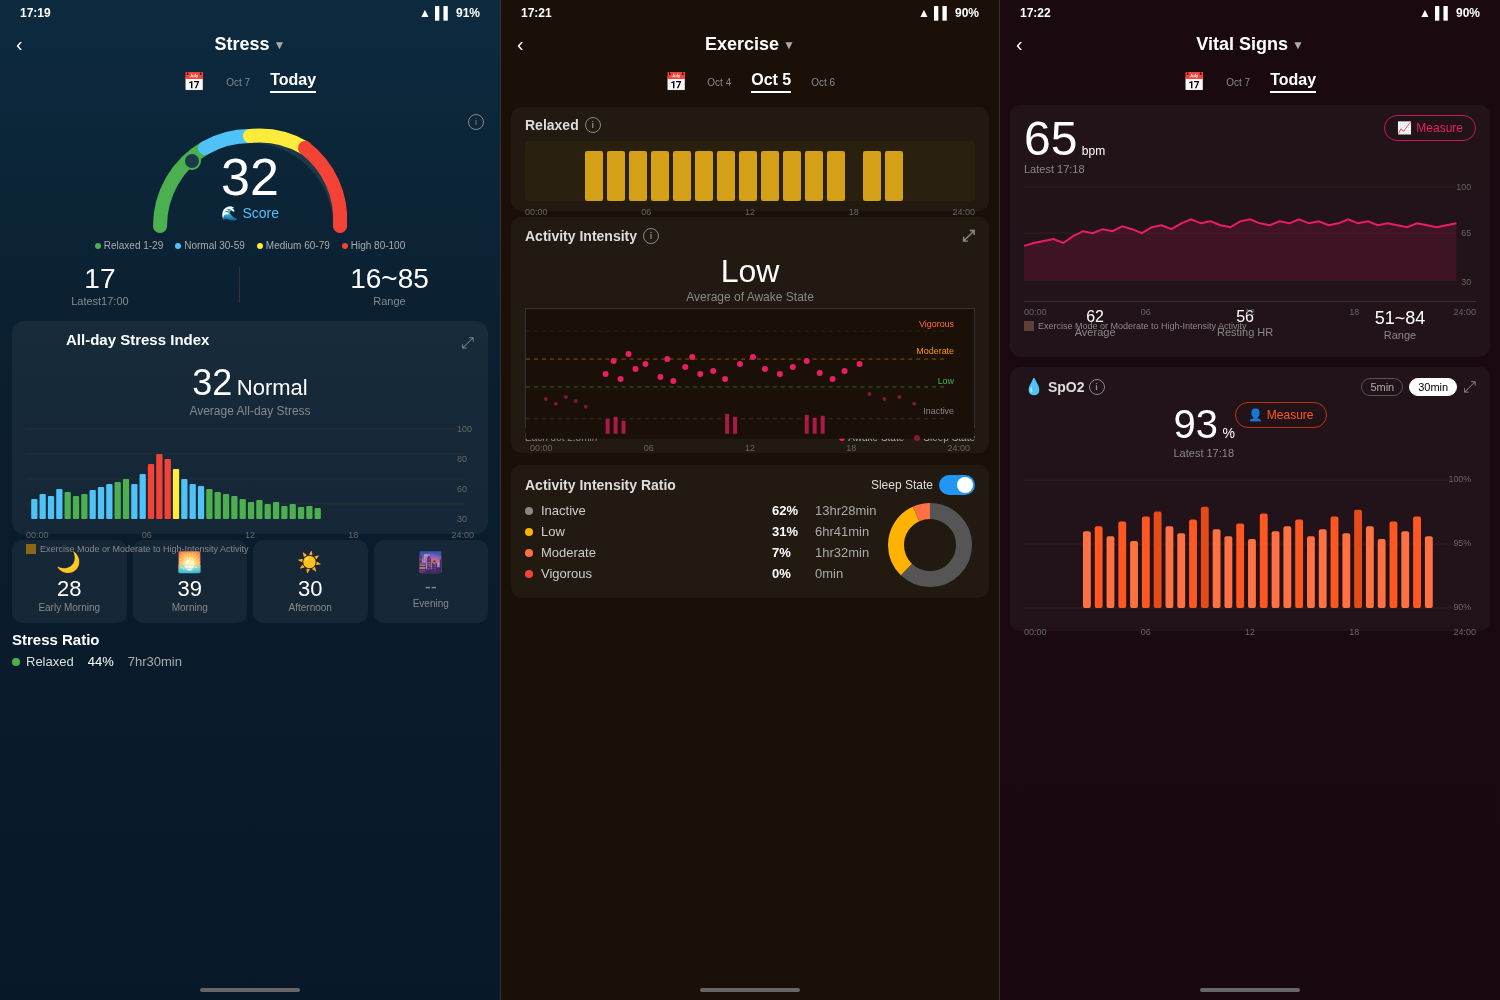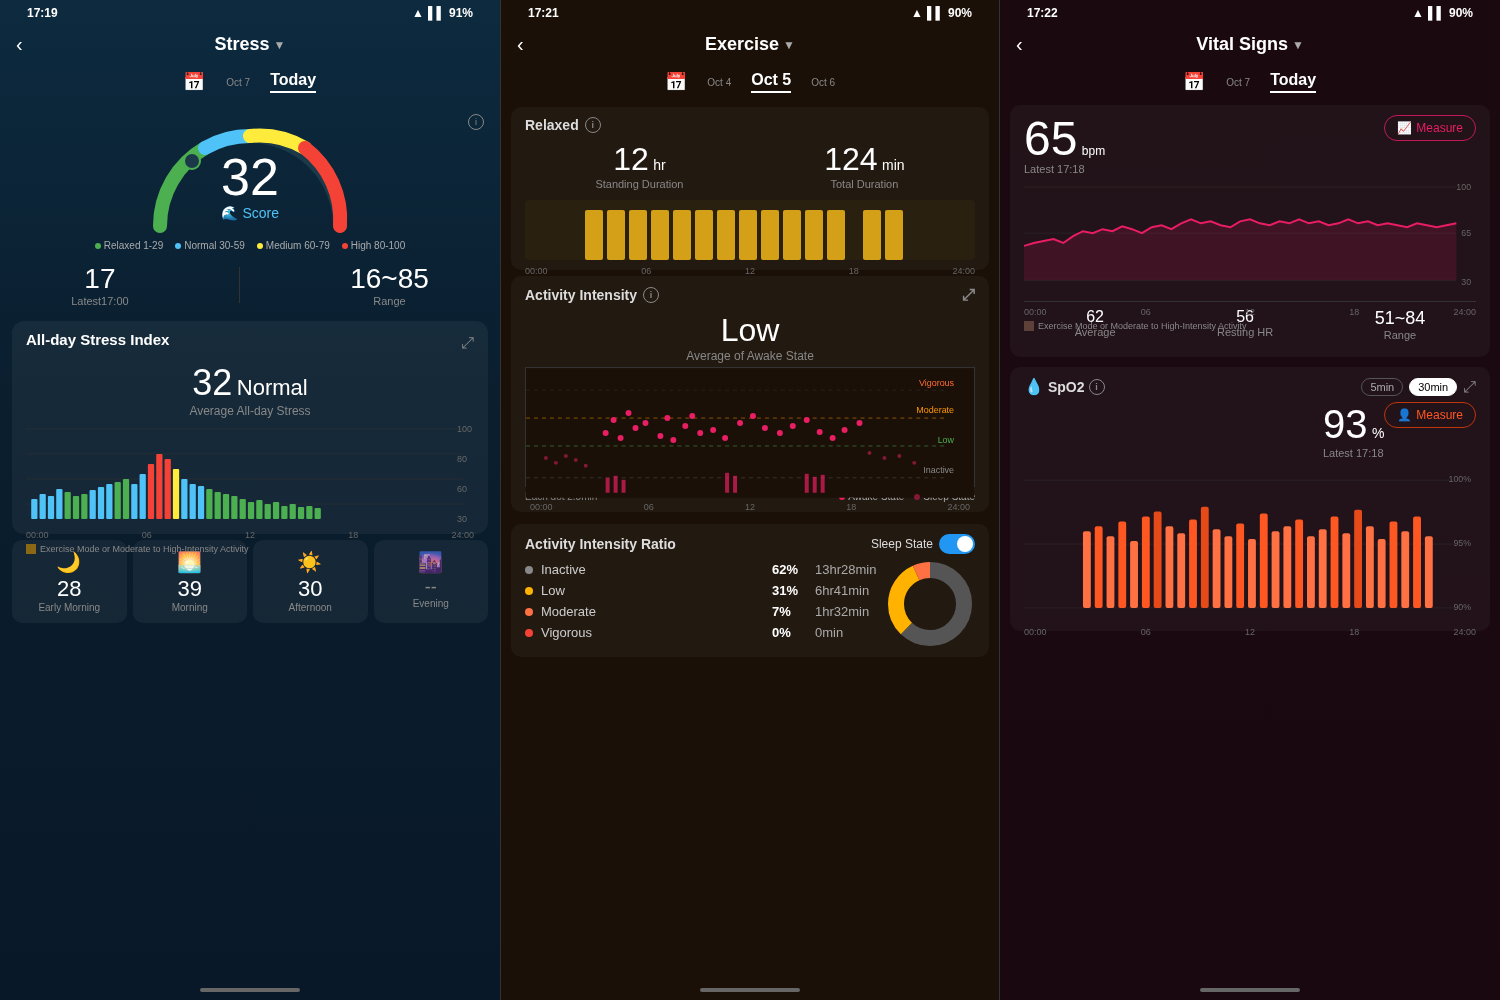--- a/index.html
+++ b/index.html
@@ -37,21 +37,21 @@
     
     .panel-3 {
       background: linear-gradient(180deg, #1a0a10 0%, #1a0810 100%);
     }
 
     
     .status-bar {
       display: flex;
       justify-content: space-between;
       align-items: center;
-      padding: 6px 27px;
+      padding: 6px 20px;
       font-size: 12px;
       color: #fff;
       font-weight: 600;
       flex-shrink: 0;
     }
     .status-right {
       display: flex;
       align-items: center;
       gap: 4px;
     }
@@ -215,20 +215,21 @@
       background: rgba(255,255,255,0.05);
       border-radius: 12px;
       padding: 10px 14px;
       flex-shrink: 0;
     }
     .section-title {
       color: #fff;
       font-size: 15px;
       font-weight: 600;
       margin-bottom: 6px;
+      margin-left: 40px;
     }
     .section-title-row {
       display: flex;
       align-items: center;
       justify-content: space-between;
       margin-bottom: 8px;
     }
     .expand-btn {
       color: #888;
       font-size: 16px;
@@ -817,20 +818,29 @@
       <div class="time-block-number">30</div>
       <div class="time-block-label">Afternoon</div>
     </div>
     <div class="time-block">
       <div class="time-block-icon">🌆</div>
       <div class="time-block-number time-block-dash">--</div>
       <div class="time-block-label">Evening</div>
     </div>
   </div>
 
+  <div class="stress-ratio-section">
+    <div class="stress-ratio-title">Stress Ratio</div>
+    <div class="stress-ratio-item">
+      <div class="ratio-dot" style="background:#4caf50;"></div>
+      <span>Relaxed</span>
+      <span style="margin-left:8px; color:#fff;">44%</span>
+      <span style="margin-left:8px; color:#aaa;">7hr30min</span>
+    </div>
+  </div>
 
   <div class="home-indicator">
     <div class="home-bar"></div>
   </div>
 </div>
 
 <div class="panel panel-2">
 
   <div class="status-bar">
     <span>17:21</span>
@@ -853,32 +863,20 @@
     <span style="color:#aaa; font-size:18px;">📅</span>
     <span class="date-other">Oct 4</span>
     <span class="date-current">Oct 5</span>
     <span class="date-other">Oct 6</span>
   </div>
 
   <div class="activity-section">
     <div class="activity-section-title">
       <span>Relaxed</span>
       <span class="info-icon">i</span>
-    </div>
-    <div class="standing-stats">
-      <div class="standing-stat">
-        <span class="standing-num">12</span>
-        <span class="standing-unit">hr</span>
-        <div class="standing-lbl">Standing Duration</div>
-      </div>
-      <div class="standing-stat">
-        <span class="standing-num">124</span>
-        <span class="standing-unit">min</span>
-        <div class="standing-lbl">Total Duration</div>
-      </div>
     </div>
 
     <div class="standing-chart">
       <svg width="100%" height="60" viewBox="0 0 450 60">
         <rect x="0" y="0" width="450" height="60" fill="#2a2010" rx="4"></rect>
 
         <rect x="60" y="10" width="18" height="50" fill="#d4a017" rx="2"></rect>
         <rect x="82" y="10" width="18" height="50" fill="#d4a017" rx="2"></rect>
         <rect x="104" y="10" width="18" height="50" fill="#d4a017" rx="2"></rect>
         <rect x="126" y="10" width="18" height="50" fill="#d4a017" rx="2"></rect>
@@ -1145,21 +1143,21 @@
         <span>SpO2</span>
         <span class="info-icon">i</span>
       </div>
       <div class="spo2-controls">
         <button class="time-btn">5min</button>
         <button class="time-btn time-btn-active">30min</button>
         <span class="spo2-expand">⤢</span>
       </div>
     </div>
 
-    <div style="display:flex; align-items:flex-start; justify-content:flex-end;">
+    <div style="display:flex; align-items:flex-start; justify-content:center;">
       <div class="spo2-value">
         <span class="spo2-num">93</span>
         <span class="spo2-unit">%</span>
         <div class="spo2-sub">Latest 17:18</div>
       </div>
       <button class="measure-btn" style="border-color:#bf360c; color:#ff5722;">
         <span>👤</span>
         <span>Measure</span>
       </button>
     </div>

